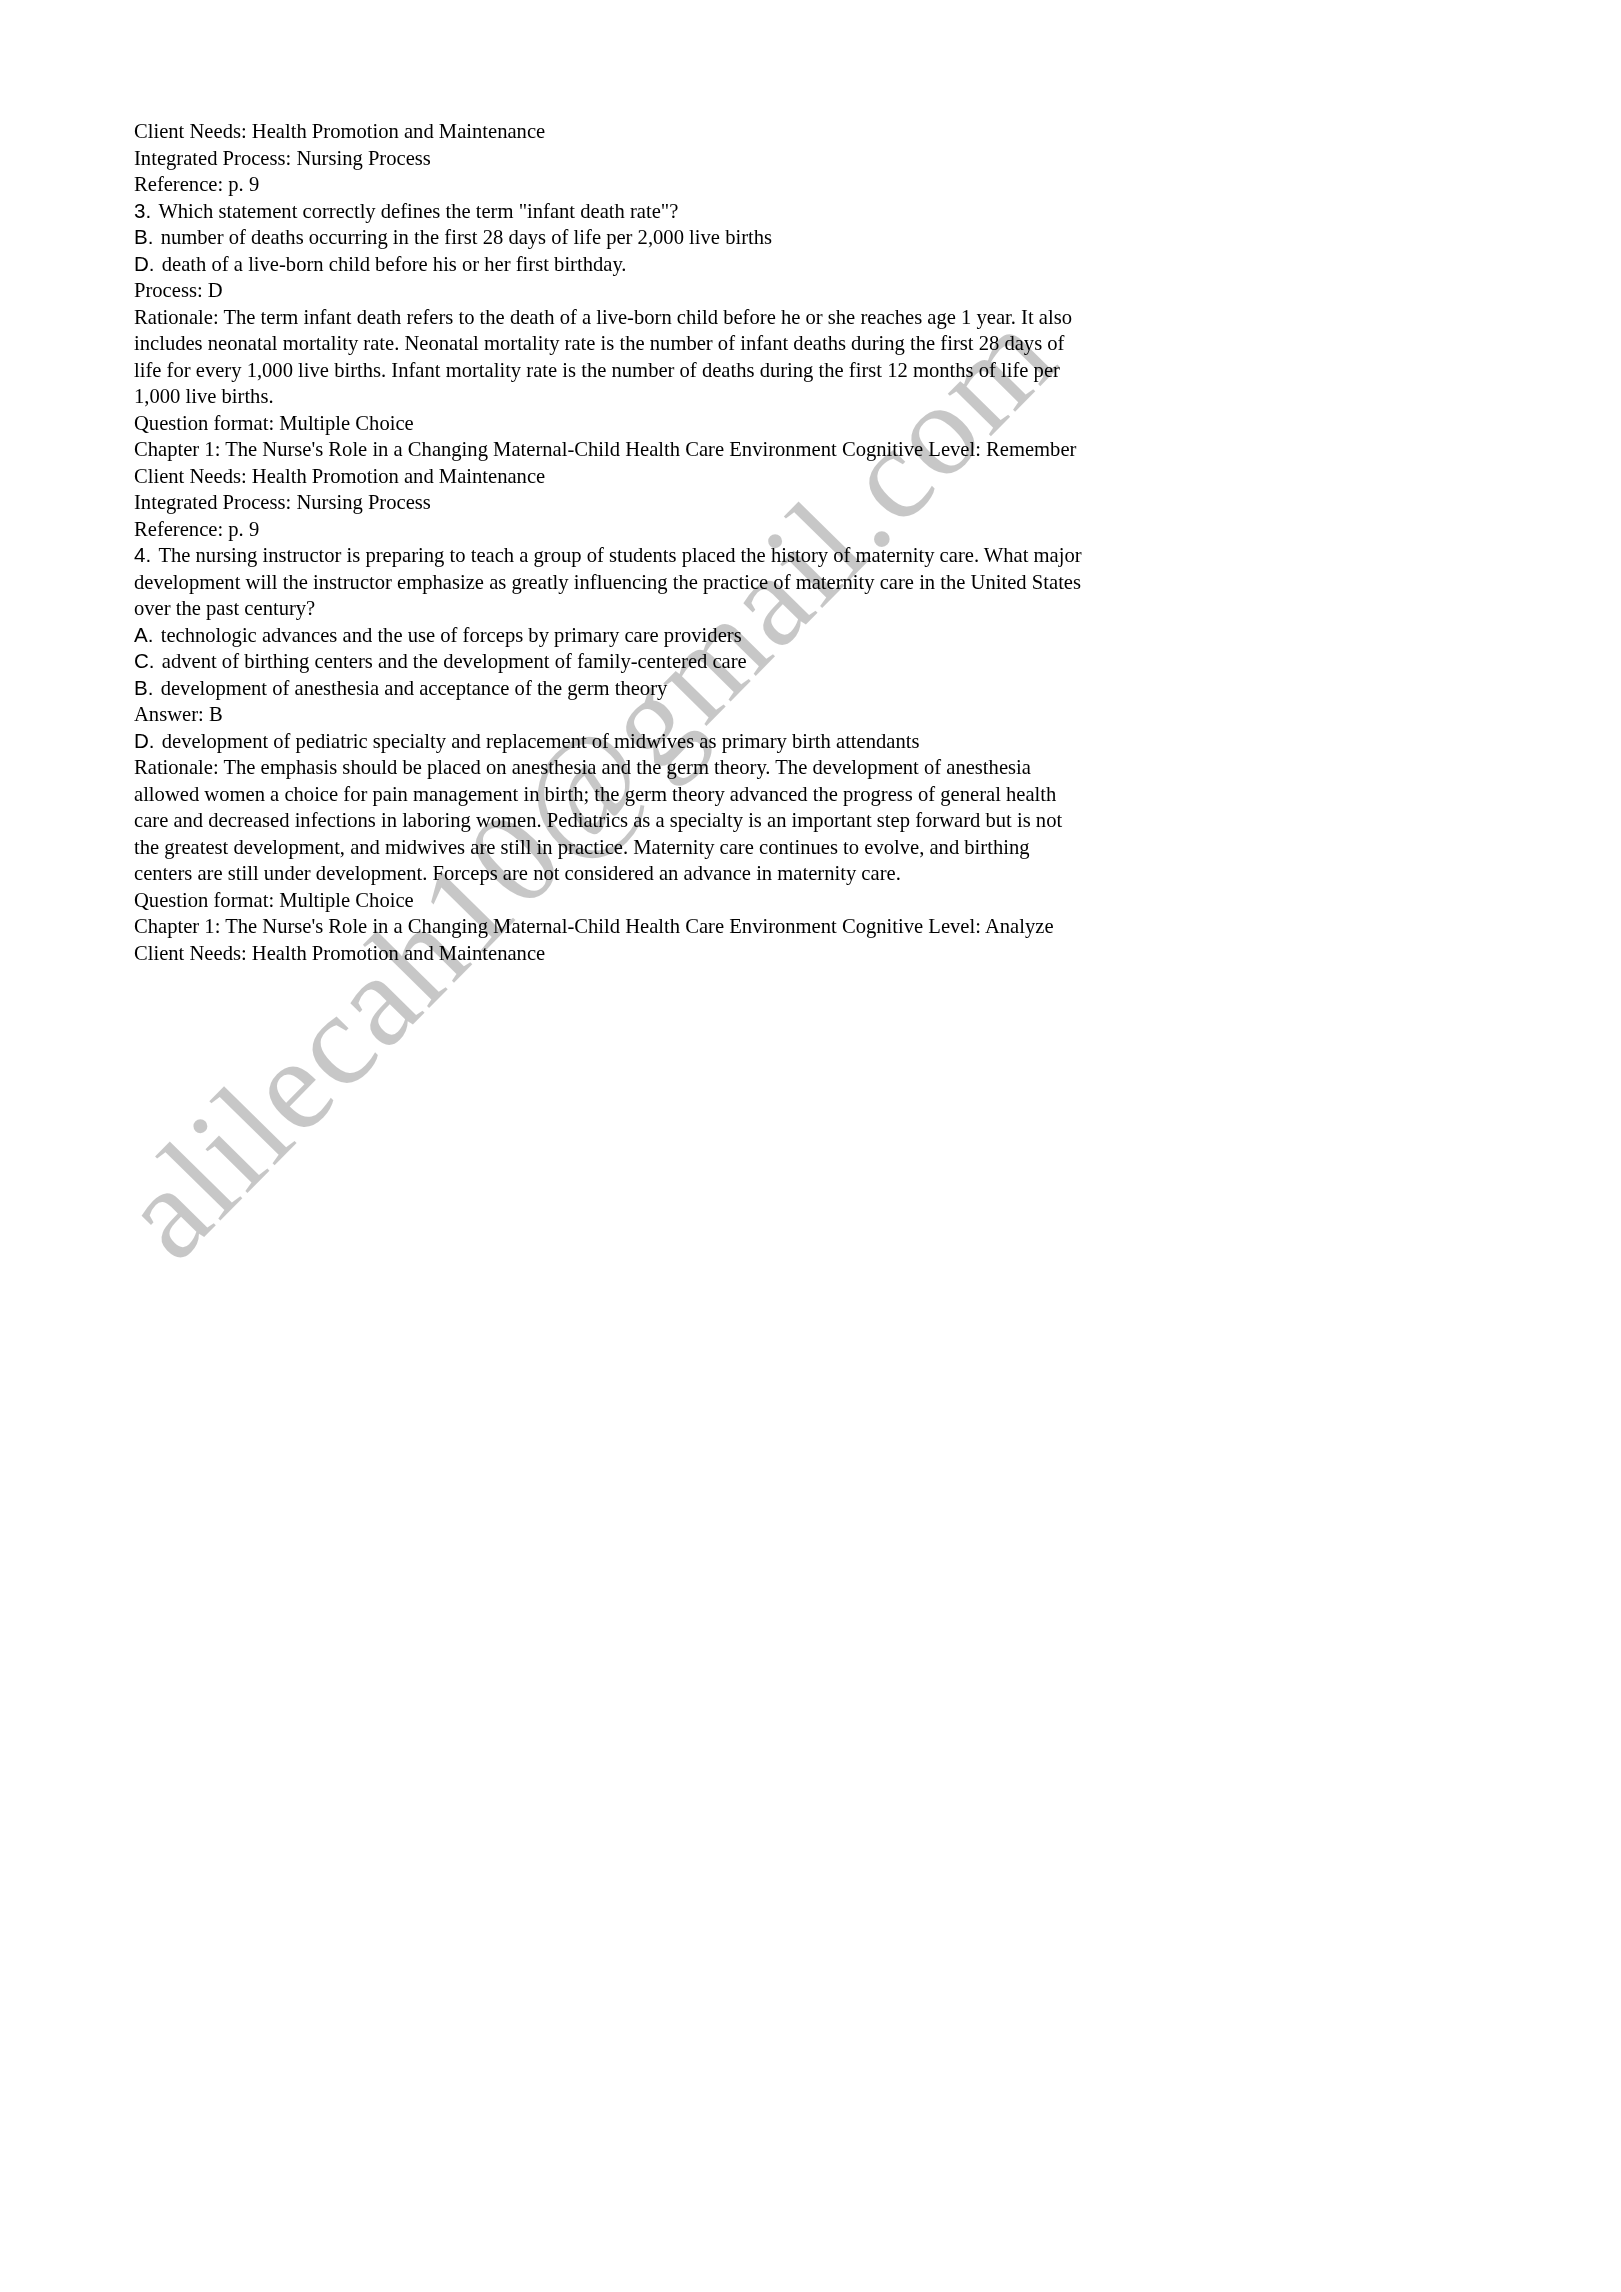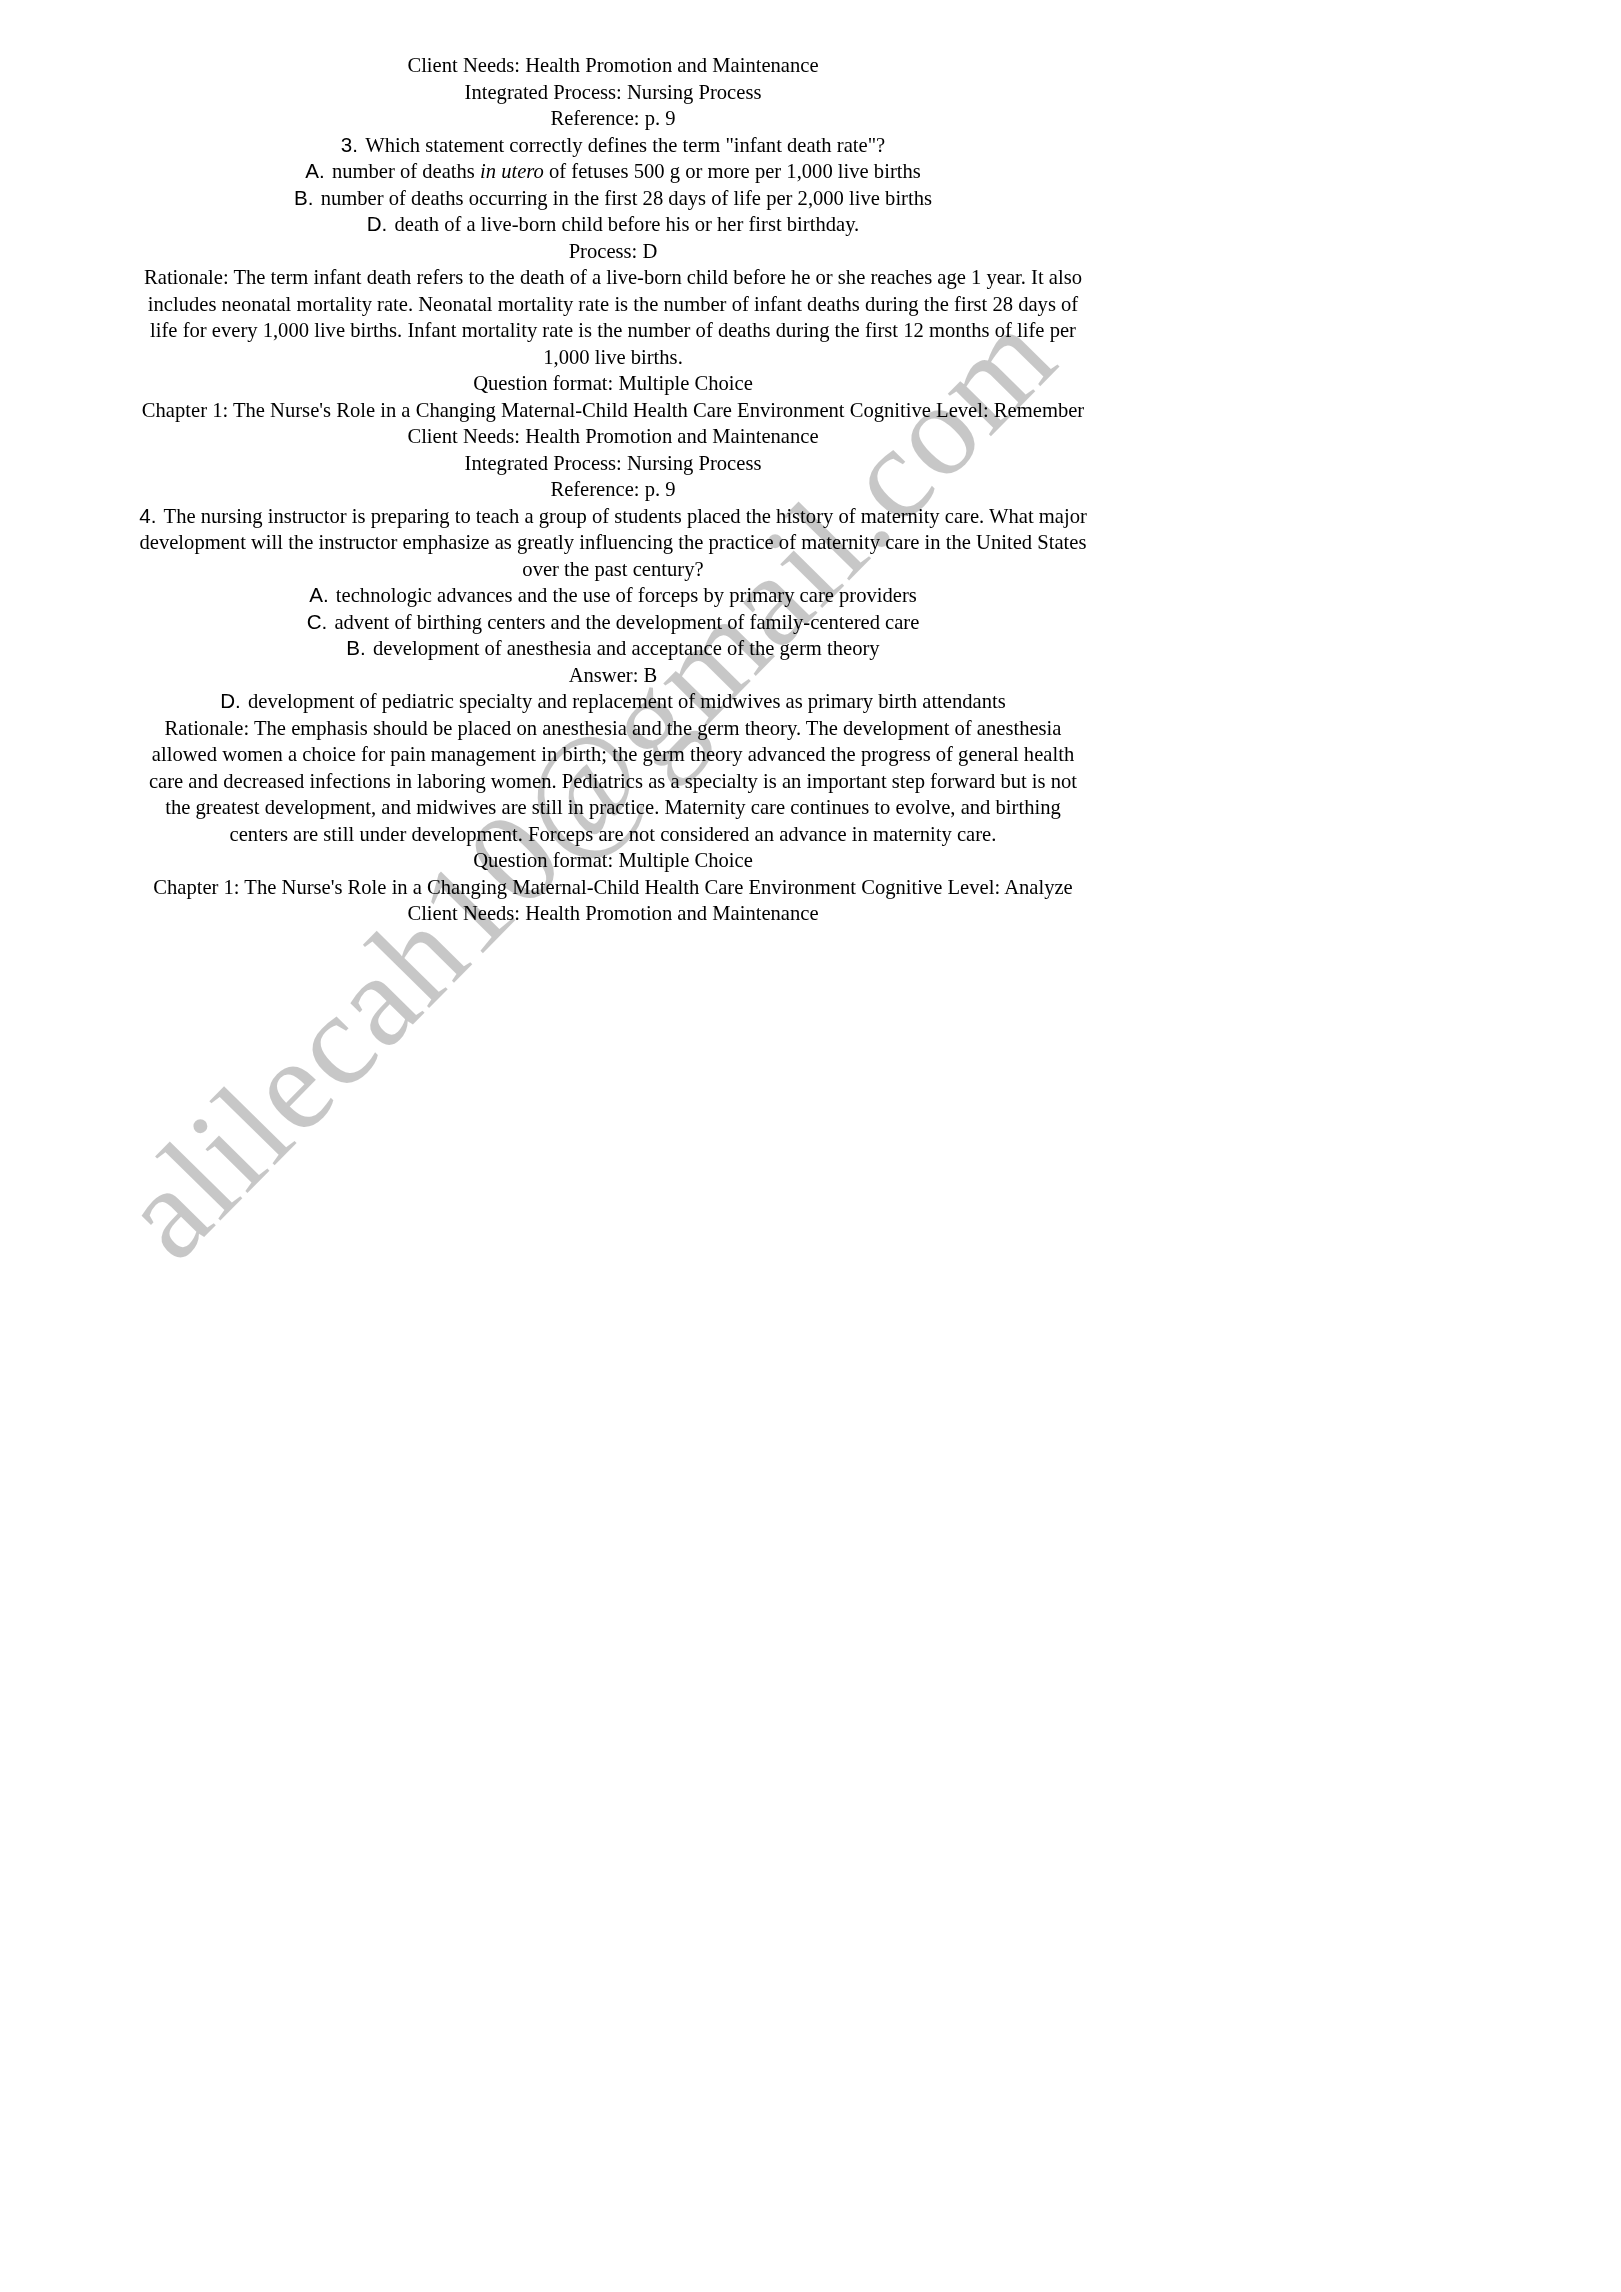--- a/index.html
+++ b/index.html
@@ -22,22 +22,21 @@
     font-size: 132px;
     letter-spacing: 2px;
     color: rgba(0, 0, 0, 0.22);
     white-space: nowrap;
     z-index: 0;
     user-select: none;
   }
   .content {
     position: relative;
     z-index: 1;
-    padding: 52px 529px 0 134px;
-    text-align: center;
+    padding: 118px 529px 0 134px;
   }
   p.line { margin: 0; }
   .qnum {
     font-family: "Liberation Sans", sans-serif;
     margin-right: 0.35em;
   }
   .block { margin-top: 22.5px; }
   .answer { margin-top: 25.5px; }
   .rationale { margin-top: 25.5px; }
   .bold { font-weight: normal; }
@@ -51,21 +50,20 @@
   <div class="watermark">alilecah10@gmail.com</div>
 
   <div class="content">
 
     <p class="line">Client Needs: Health Promotion and Maintenance</p>
     <p class="line">Integrated Process: Nursing Process</p>
     <p class="line">Reference: p. 9</p>
 
     <p class="line block"><span class="qnum">3.</span><span>Which statement correctly defines the term "infant death rate"?</span></p>
 
-    <p class="line"><span class="qnum">A.</span><span>number of deaths </span><span class="it">in utero</span><span> of fetuses 500 g or more per 1,000 live births</span></p>
 
     <p class="line"><span class="qnum">B.</span><span>number of deaths occurring in the first 28 days of life per 2,000 live births</span></p>
 
 
     <p class="line"><span class="qnum">D.</span><span>death of a live-born child before his or her first birthday.</span></p>
 
     <p class="line answer">Process: D</p>
 
     <p class="line rationale">Rationale: The term infant death refers to the death of a live-born child before he or she reaches age 1 year. It also includes neonatal mortality rate. Neonatal mortality rate is the number of infant deaths during the first 28 days of life for every 1,000 live births. Infant mortality rate is the number of deaths during the first 12 months of life per 1,000 live births.</p>
 

